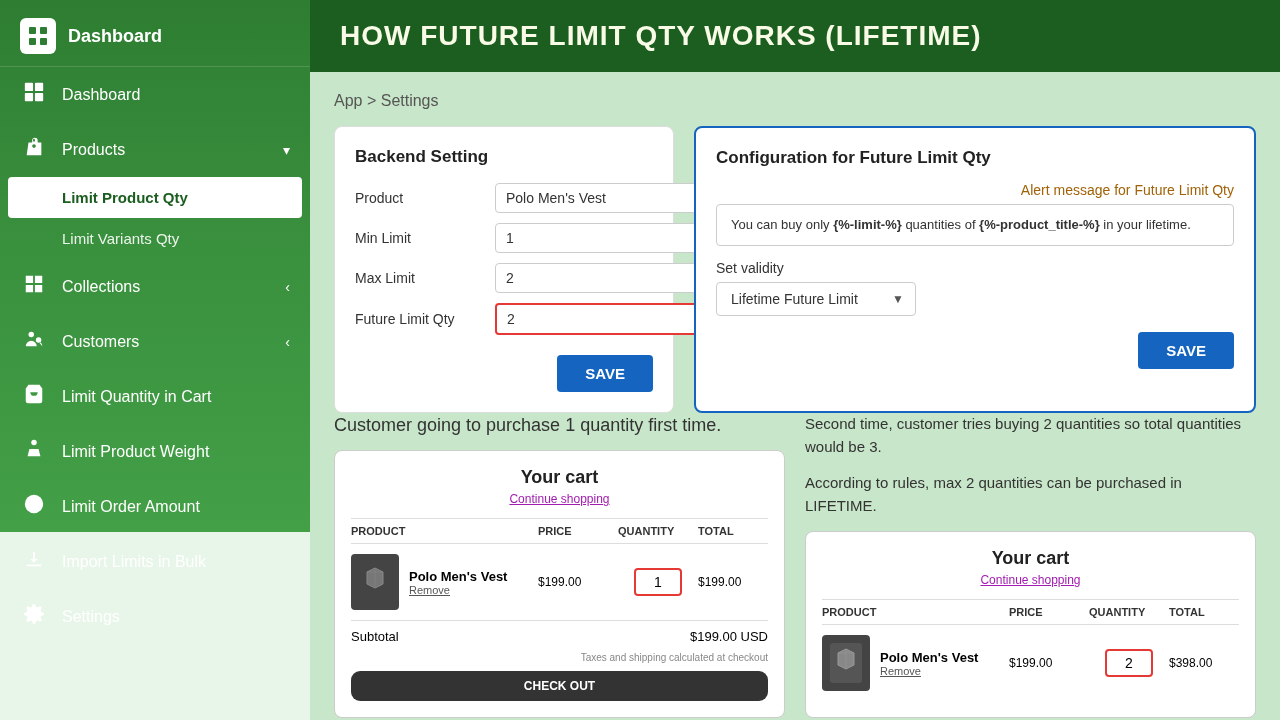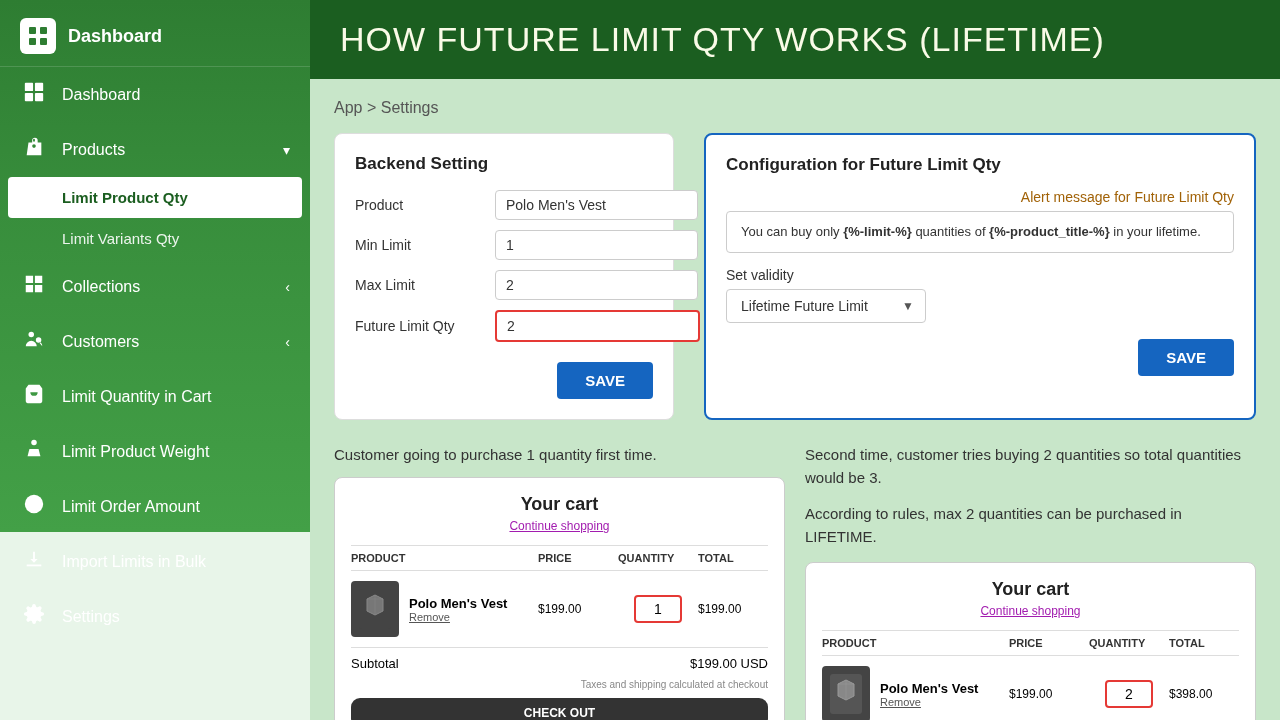--- a/index.html
+++ b/index.html
@@ -56,42 +56,41 @@
       height: 720px;
     }
 
     
     .main-header {
       background: #1b5e20;
       padding: 20px 30px;
       color: white;
     }
     .main-header h1 {
-      font-size: 34px;
-      font-weight: 400;
+      font-size: 28px;
+      font-weight: 700;
       letter-spacing: 1px;
       color: #f9fbe7;
     }
 
     .main-body {
       padding: 20px 24px;
     }
 
     
     .breadcrumb {
       font-size: 16px;
       color: #555;
       margin-bottom: 16px;
     }
 
     
     .top-row {
       display: flex;
-      gap: 30px;
-      margin-bottom: 24px;
+      gap: 20px;
     }
 
     
     .backend-card {
       background: white;
       border: 1px solid #ddd;
       border-radius: 8px;
       padding: 20px;
       width: 340px;
       min-width: 340px;
@@ -225,21 +224,21 @@
     .bottom-row {
       display: flex;
       gap: 20px;
     }
 
     .bottom-left, .bottom-right {
       flex: 1;
     }
 
     .desc-text {
-      font-size: 15px;
+      font-size: 18px;
       color: #333;
       margin-bottom: 12px;
       line-height: 1.4;
     }
 
     
     .cart-mockup {
       background: white;
       border: 1px solid #ccc;
       border-radius: 8px;

